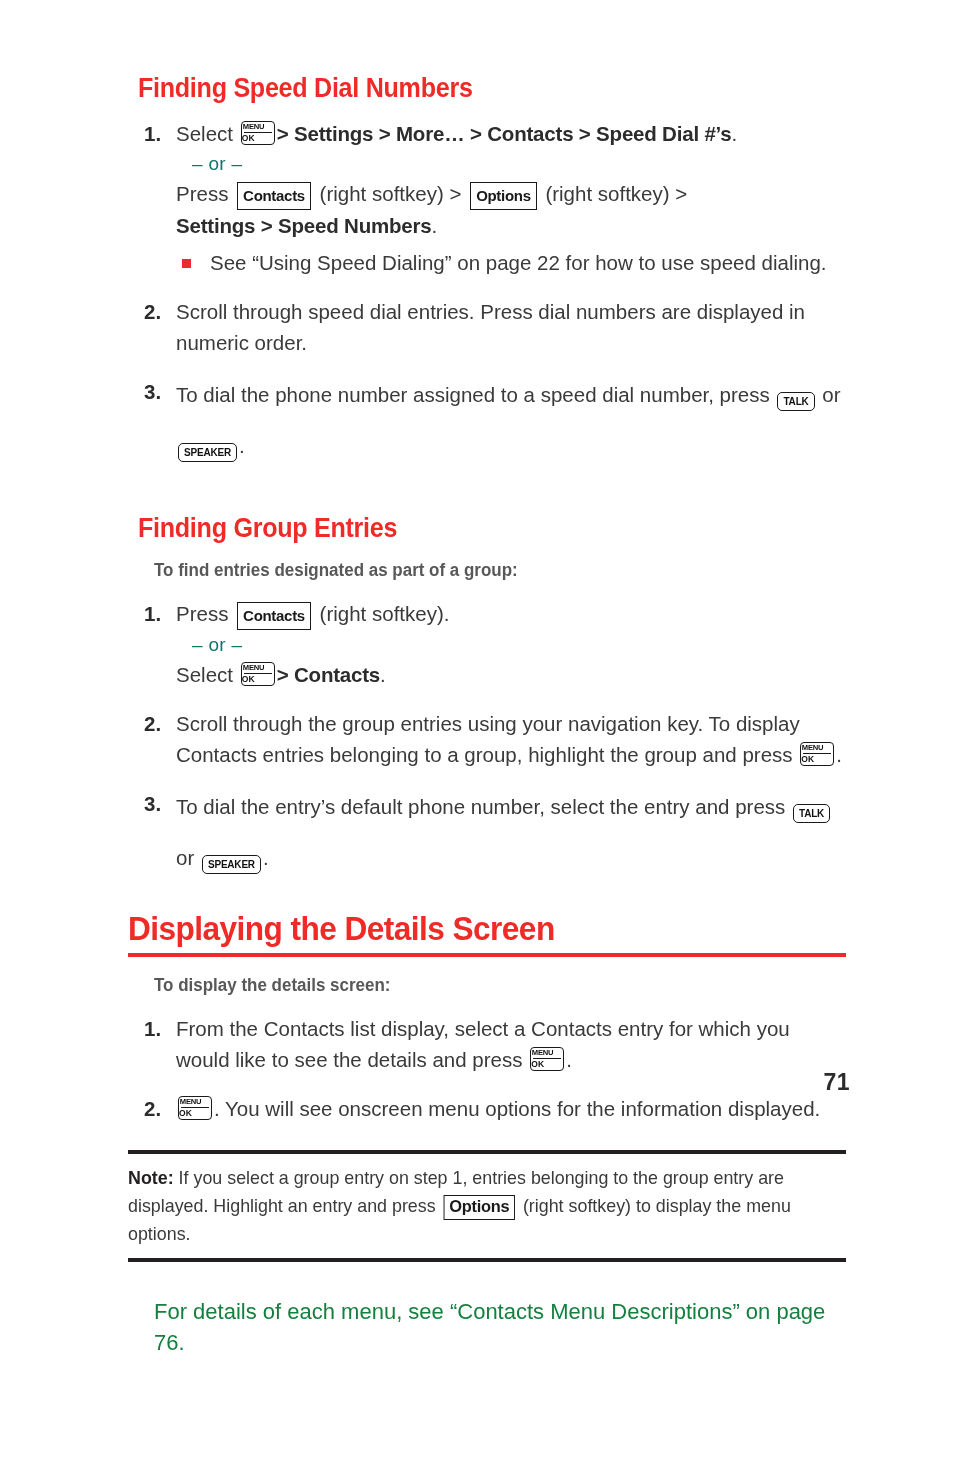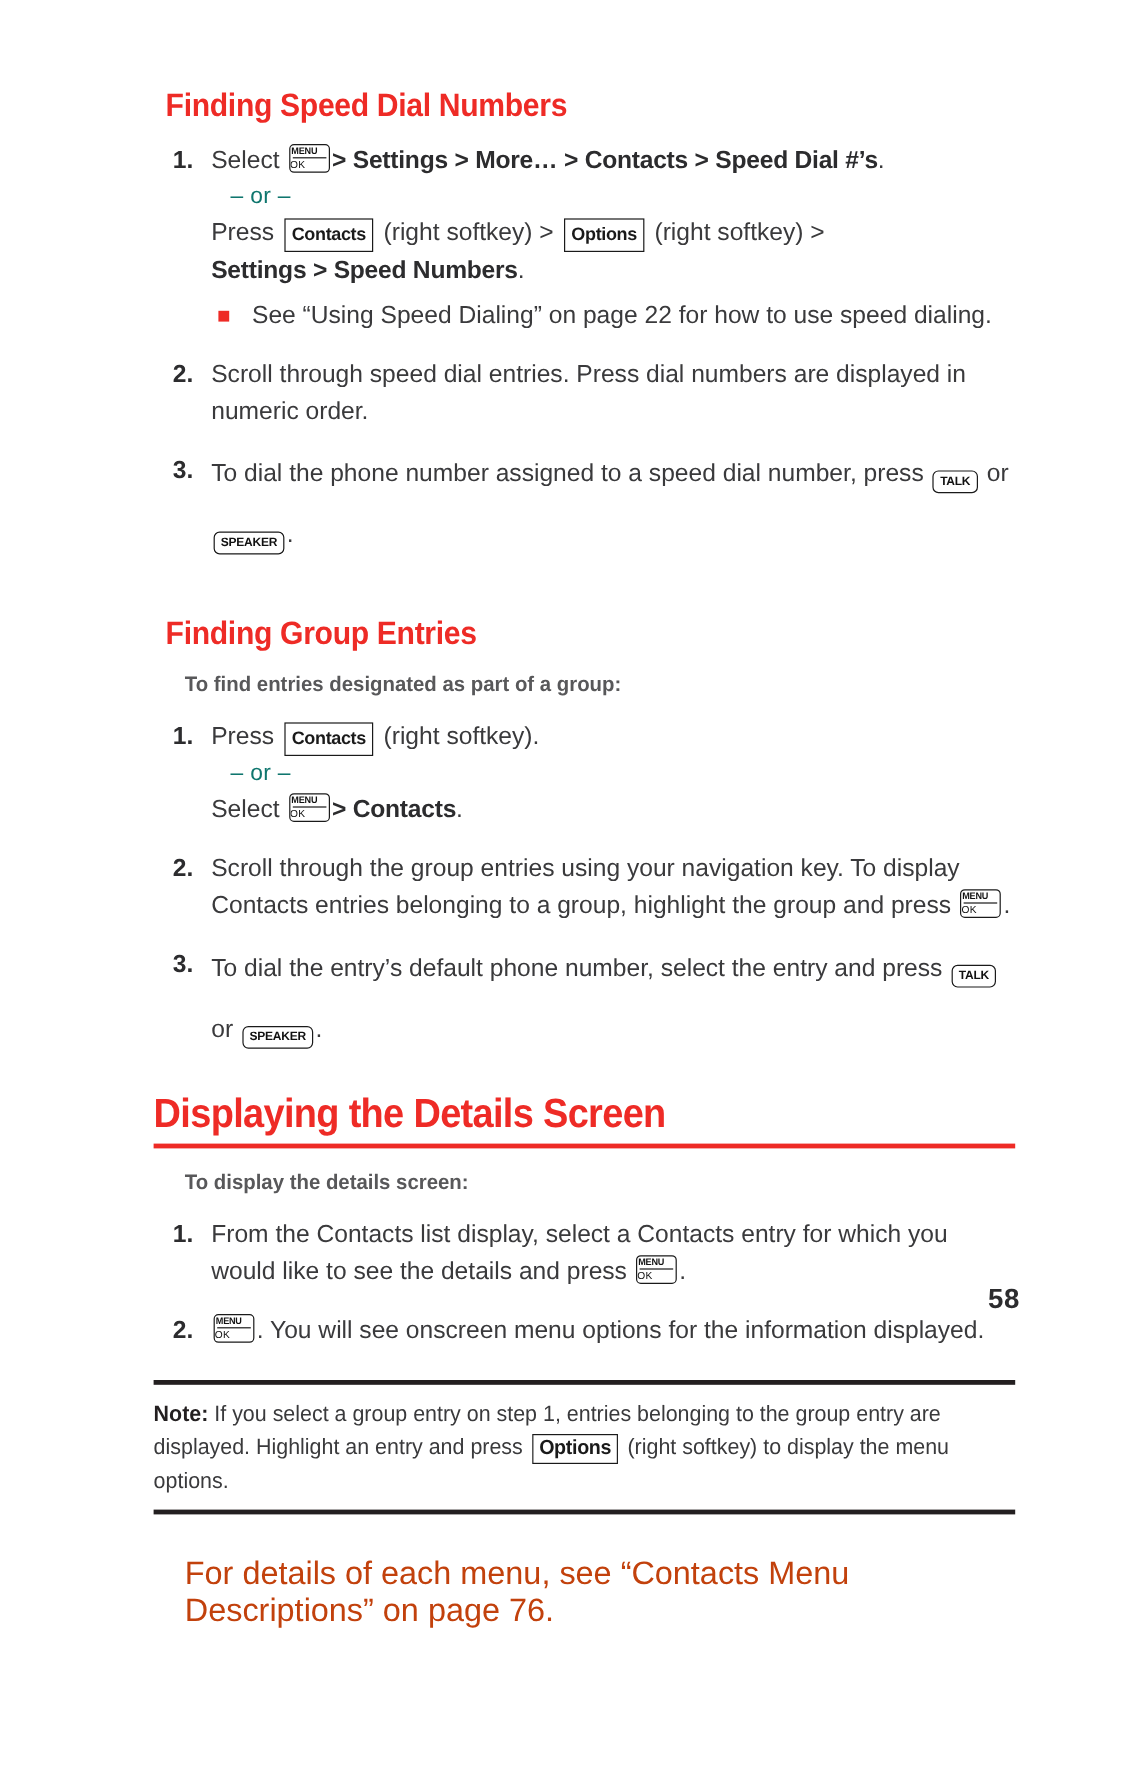--- a/index.html
+++ b/index.html
@@ -160,21 +160,21 @@
   }
   .key-menu .kdiv {
     display: block;
     height: 1.4px;
     background: #1a1a1a;
     margin: 0 2px;
   }
   .key-menu .kb {
     display: block;
     font-size: 8.5px;
-    font-weight: normal;
+    font-weight: bold;
     line-height: 10px;
     color: #111;
     letter-spacing: 0.2px;
   }
 
   .key-round {
     display: inline-block;
     vertical-align: -3px;
     border: 1.6px solid #1a1a1a;
     border-radius: 5px;
@@ -231,23 +231,23 @@
     transform-origin: left center;
   }
   .note-body .nlabel {
     font-weight: bold;
     color: #231f20;
   }
 
   
   .closing {
     margin: 34px 0 14px 26px;
-    font-size: 27px;
+    font-size: 22px;
     line-height: 31px;
-    color: #c2410c;
+    color: #15803d;
     width: 700px;
   }
 
   
   .folio {
     position: absolute;
     right: 104px;
     bottom: 54px;
     font-size: 23px;
     font-weight: bold;
@@ -334,14 +334,14 @@
     <div class="note-wrap">
       <hr class="note-rule">
       <div class="note-body"><span class="nlabel">Note:</span> <span>If you select a group entry on step 1, entries belonging to the group entry are displayed. Highlight an entry and press</span> <span class="softkey sm">Options</span> <span>(right softkey) to display the menu options.</span></div>
       <hr class="note-rule">
     </div>
 
     <p class="closing">For details of each menu, see “Contacts Menu Descriptions” on page 76.</p>
 
   </div>
 
-  <div class="folio">58</div>
+  <div class="folio">71</div>
 </div>
 
 </body></html>

